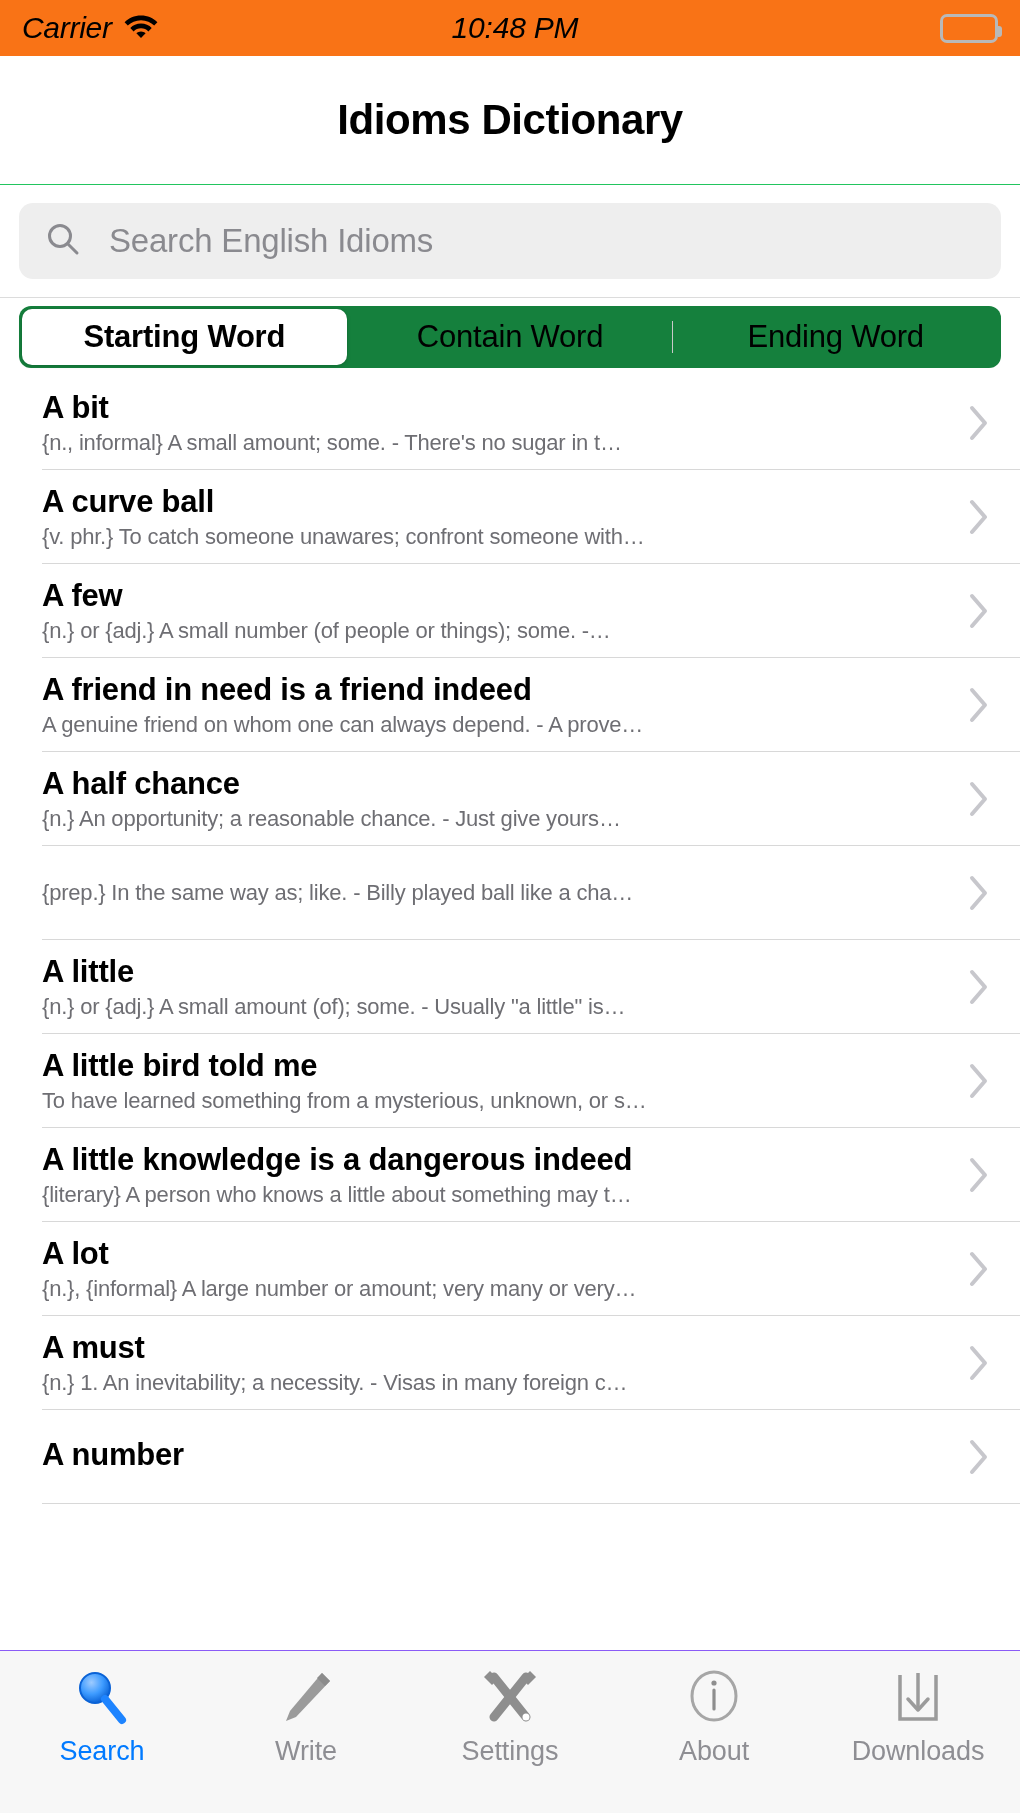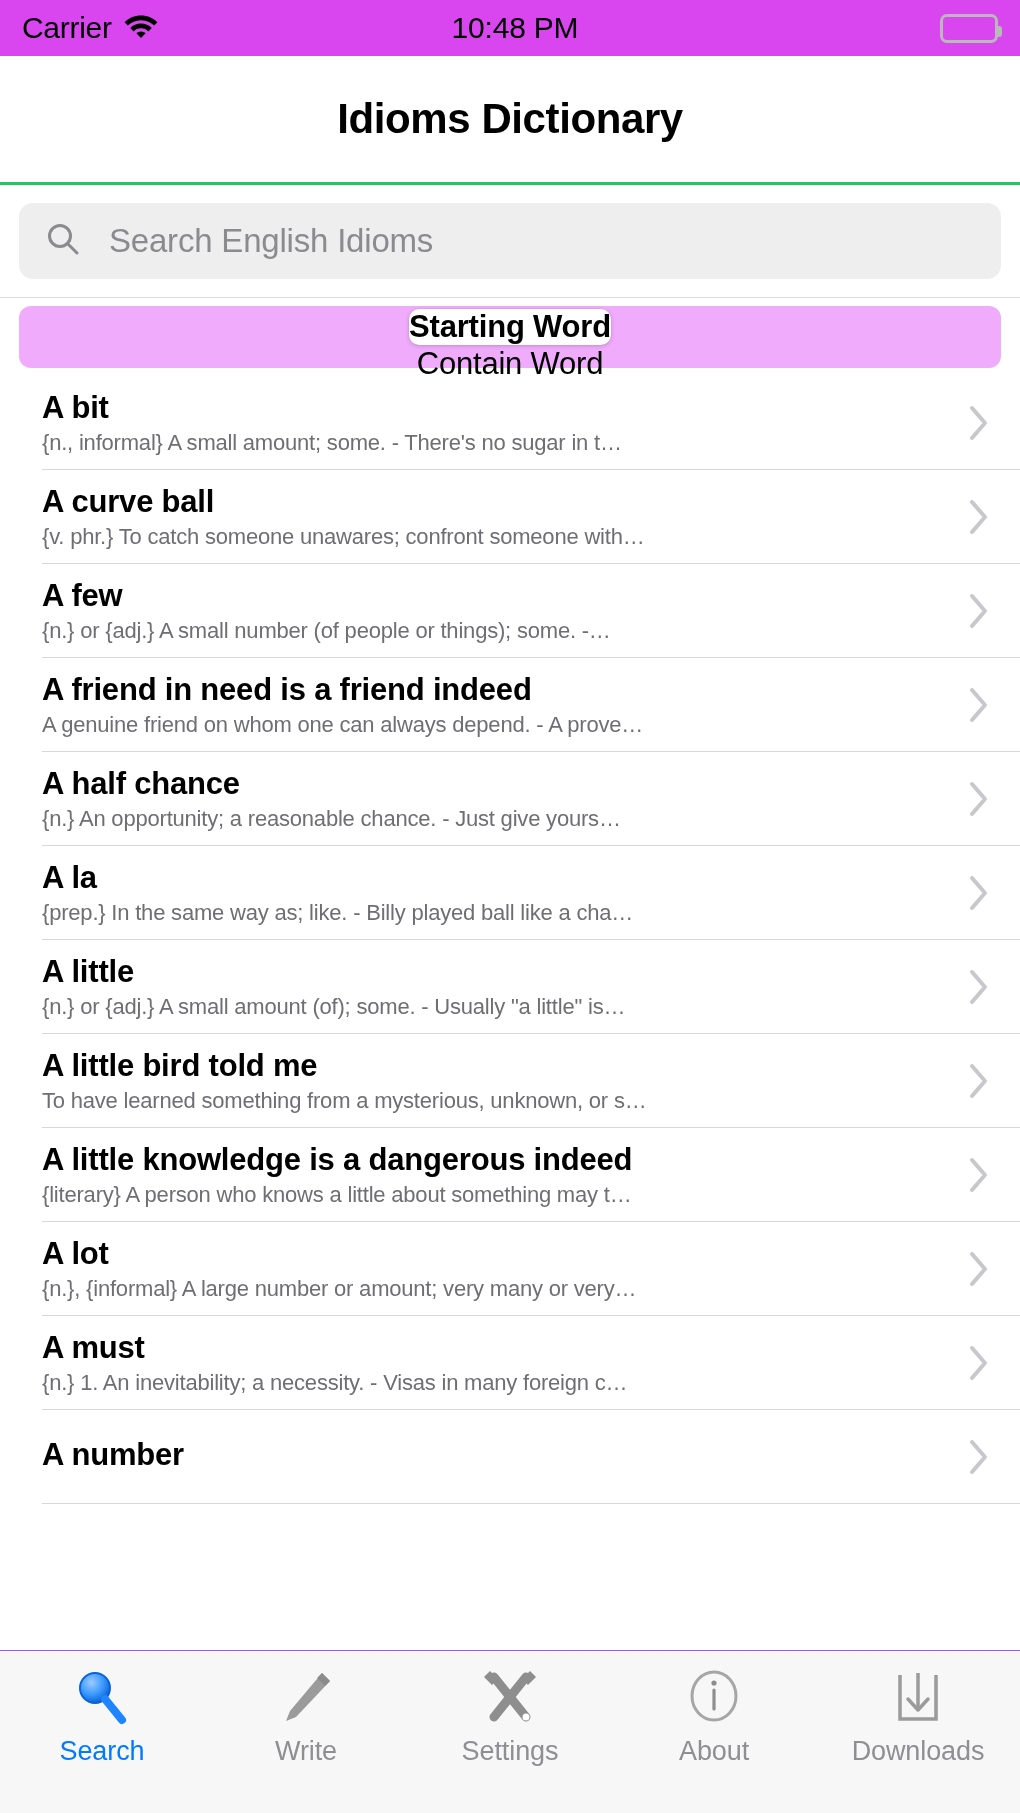--- a/index.html
+++ b/index.html
@@ -21,21 +21,22 @@
   }
 
   
   .status-bar {
     height: 56px;
     flex: 0 0 56px;
     position: relative;
     display: flex;
     align-items: center;
     padding: 0 22px;
-    background: #d946ef;
+    background: #f97316;
+    font-style: italic;
   }
   .status-left {
     display: flex;
     align-items: center;
     gap: 12px;
   }
   .carrier-text {
     font-size: 30px;
     color: #000;
     letter-spacing: -0.3px;
@@ -79,21 +80,21 @@
   }
 
   
   .nav-bar {
     flex: 0 0 129px;
     height: 129px;
     display: flex;
     align-items: center;
     justify-content: center;
     background: #ffffff;
-    border-bottom: 3px solid #22c55e;
+    border-bottom: 1px solid #22c55e;
   }
   .nav-title {
     font-size: 42px;
     font-weight: bold;
     color: #000;
     letter-spacing: -0.4px;
   }
 
   
   .search-wrap {
@@ -126,26 +127,25 @@
   .segment-wrap {
     flex: 0 0 78px;
     height: 78px;
     padding: 8px 19px 0 19px;
     background: #ffffff;
   }
   .segmented {
     position: relative;
     width: 100%;
     height: 62px;
-    background: #f0abfc;
+    background: #15803d;
     border-radius: 12px;
     display: flex;
     align-items: center;
     padding: 3px;
-    flex-direction: column;
   }
   .segment {
     flex: 1 1 0;
     height: 100%;
     display: flex;
     align-items: center;
     justify-content: center;
     font-size: 31px;
     color: #000;
     border-radius: 10px;
@@ -368,21 +368,20 @@
       </div>
       <span class="chevron">
         <svg width="22" height="38" viewBox="0 0 22 38">
             <polyline points="4,4 17,19 4,34" fill="none" stroke="#c7c7cc" stroke-width="4" stroke-linecap="round" stroke-linejoin="round"></polyline>
           </svg>
       </span>
     </div>
 
     <div class="list-row">
       <div class="row-text">
-        <div class="row-title">A la</div>
         <div class="row-subtitle">{prep.} In the same way as; like.   -  Billy played ball like a cha…</div>
       </div>
       <span class="chevron">
         <svg width="22" height="38" viewBox="0 0 22 38">
             <polyline points="4,4 17,19 4,34" fill="none" stroke="#c7c7cc" stroke-width="4" stroke-linecap="round" stroke-linejoin="round"></polyline>
           </svg>
       </span>
     </div>
 
     <div class="list-row">

